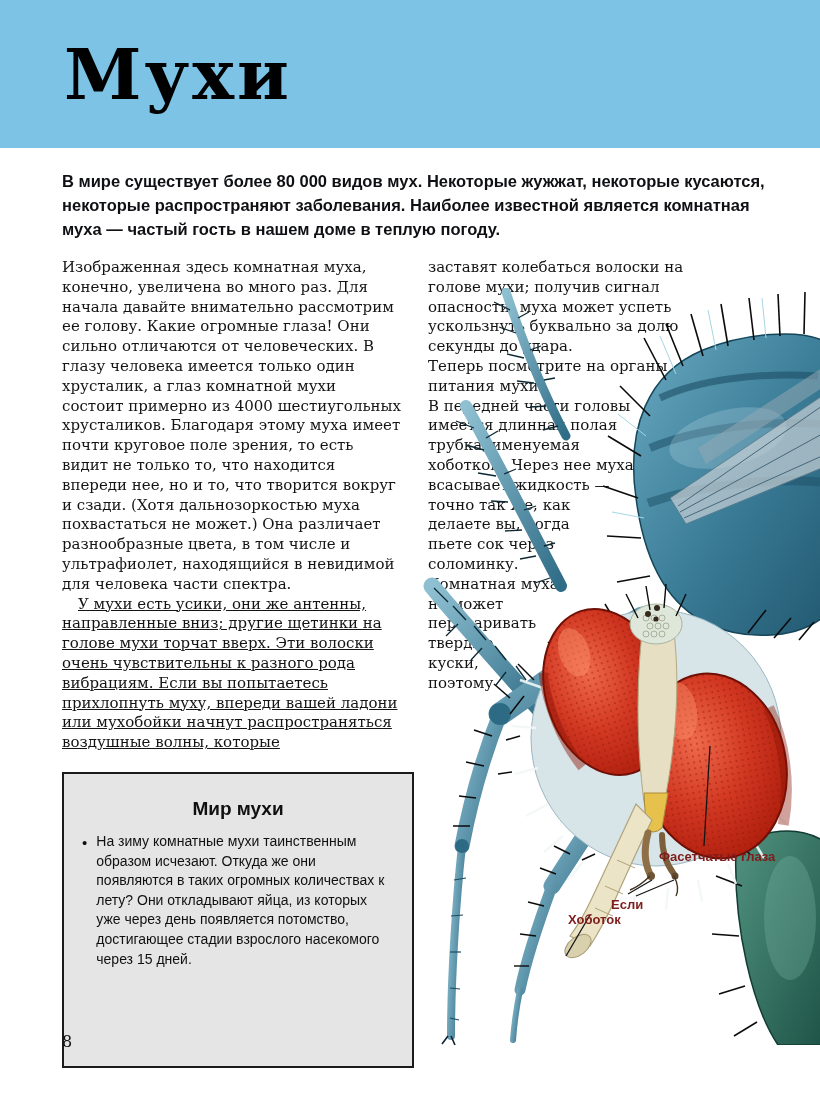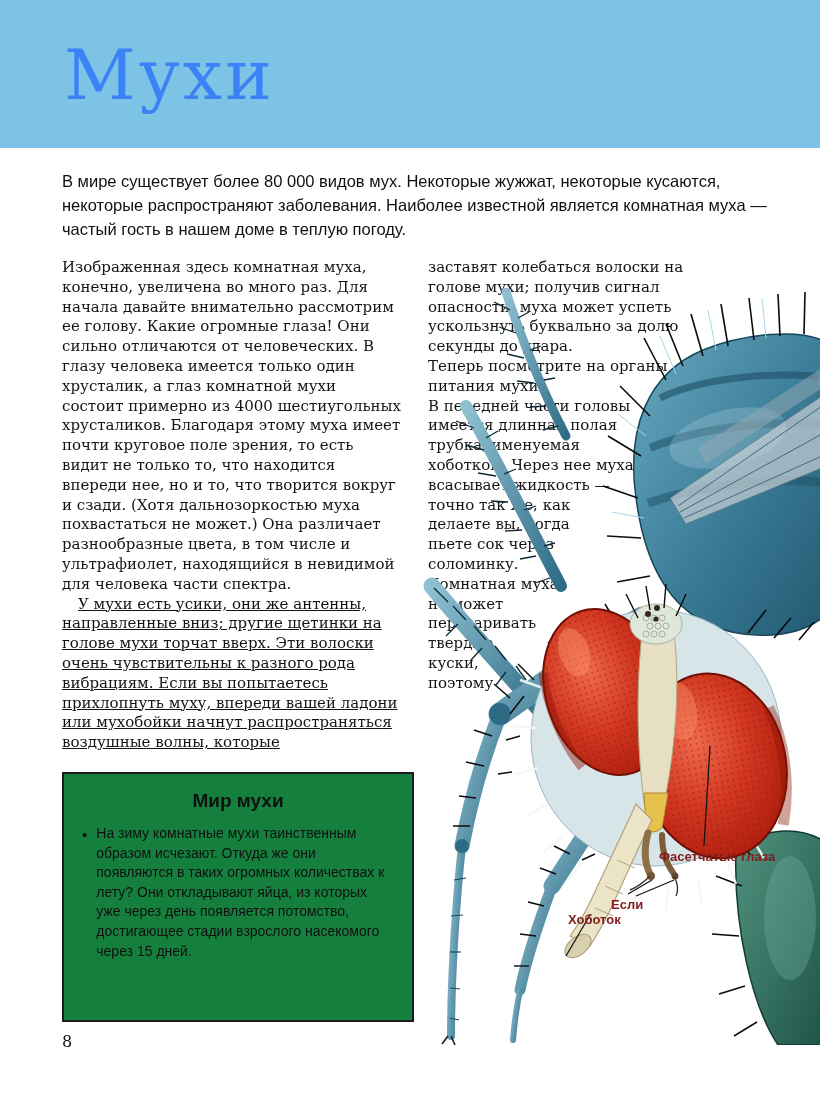--- a/index.html
+++ b/index.html
@@ -7,43 +7,43 @@
     position:relative; width:820px; height:1106px; margin:0 auto;
     background:#ffffff; overflow:hidden;
     font-family:"DejaVu Serif", serif; color:#141414;
   }
   .header-band {
     position:absolute; left:0; top:0; width:820px; height:148px;
     background:#7cc3e6;
   }
   .page-title {
     position:absolute; left:64px; top:40px;
-    font-family:"DejaVu Serif", serif; font-weight:400;
-    font-size:70px; line-height:1; letter-spacing:3px; color:#3b82f6;
+    font-family:"DejaVu Serif", serif; font-weight:700;
+    font-size:70px; line-height:1; letter-spacing:3px; color:#000000;
   }
   .intro {
     position:absolute; left:62px; top:170px; width:708px;
-    font-family:"Liberation Sans", sans-serif; font-weight:normal;
+    font-family:"Liberation Sans", sans-serif; font-weight:bold;
     font-size:16.5px; line-height:1.45; color:#0f1014;
   }
   .col { font-size:15px; line-height:1.32; color:#141414; }
   .col p { margin:0; }
   .col-left  { position:absolute; left:62px;  top:258px; width:340px; }
   .col-right { position:absolute; left:428px; top:258px; width:278px; }
   .col-left .para2 { text-indent:16px;text-decoration:underline; }
   .section-heading {
     font-family:"Liberation Sans", sans-serif; font-weight:bold;
     font-size:15px; letter-spacing:0.5px; color:#0f1014;
     margin:16px 0 6px 0;
   }
   .fr { float:right; clear:right; }
   .info-box {
-    position:absolute; left:62px; top:772px; width:352px; height:250px;
+    position:absolute; left:62px; top:772px; width:352px; height:296px;
     border:2px solid #1b1b1b; box-sizing:border-box;
-    padding:14px 18px 0 18px; background:#15803d;
+    padding:22px 18px 0 18px; background:#e5e5e5;
   }
   .info-box-title {
     text-align:center; font-family:"Liberation Sans", sans-serif;
     font-weight:bold; font-size:19px; margin:2px 0 12px 0; color:#101010;
   }
   .info-bullet {
     display:flex; gap:9px;
     font-family:"Liberation Sans", sans-serif;
     font-size:14px; line-height:1.4; color:#101010;
   }

